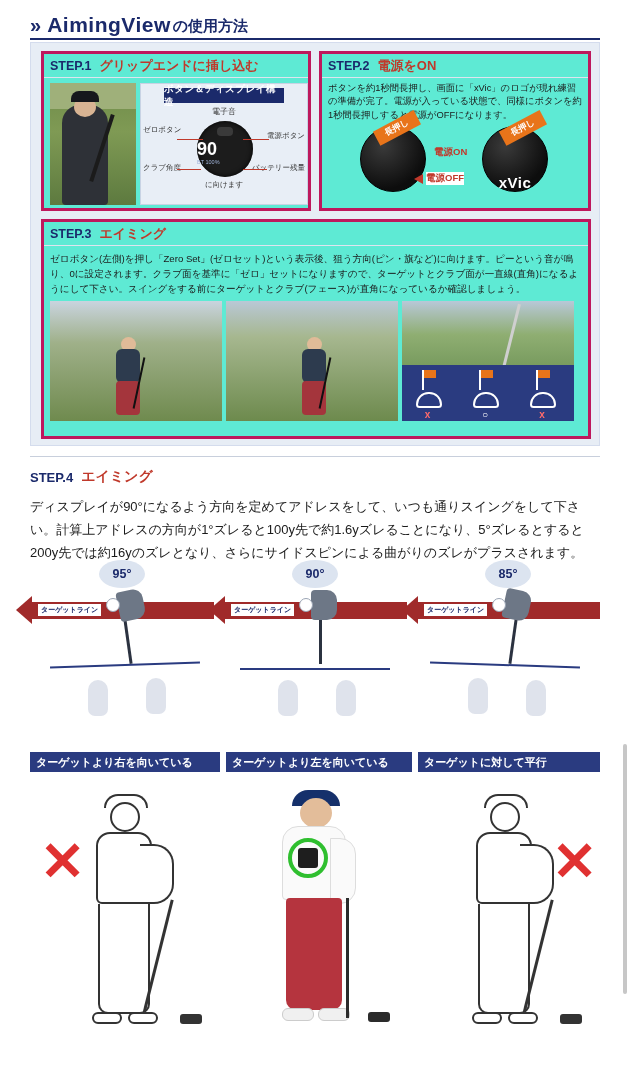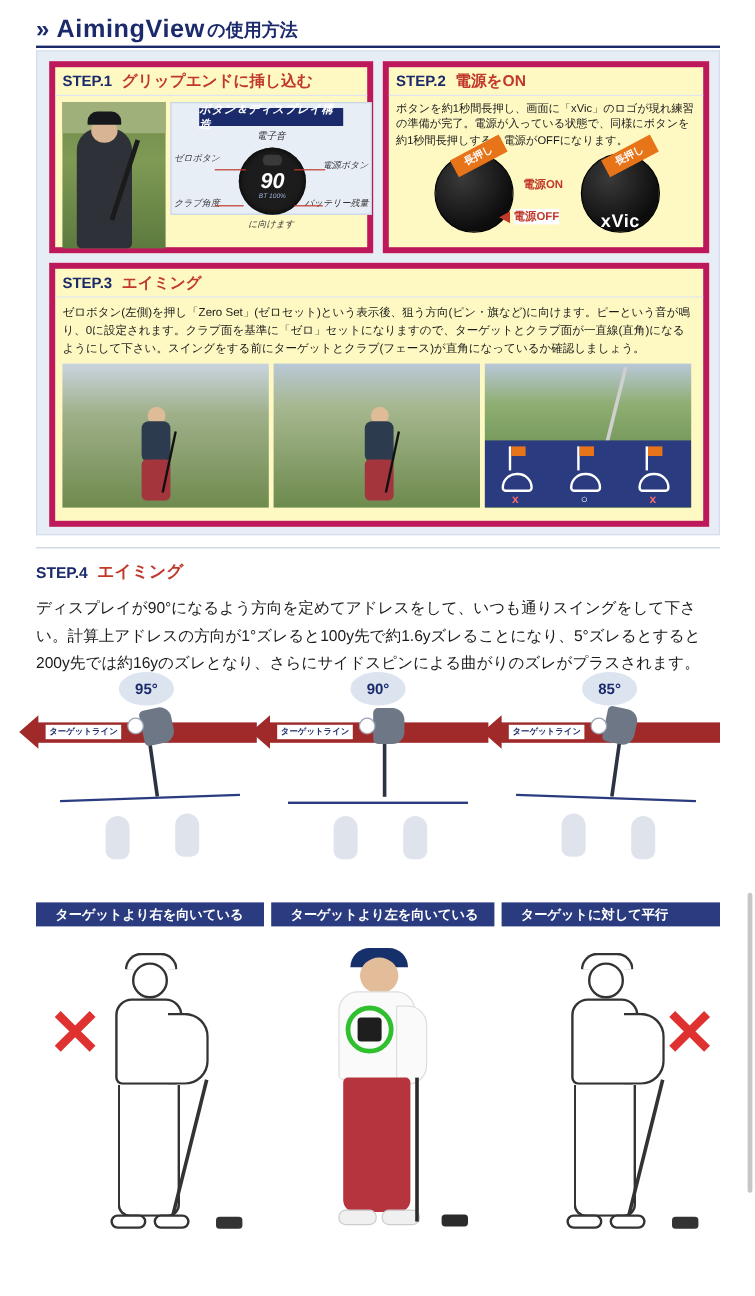--- a/index.html
+++ b/index.html
@@ -52,22 +52,22 @@
   .top-panel {
     position: absolute;
     left: 30px; top: 42px;
     width: 570px; height: 404px;
     background: #e7edf5;
     border: 1px solid #d4dced;
   }
 
   .step-box {
     position: absolute;
-    background: #fef9c3;
-    border: 5px solid #be185d;
+    background: #5eead4;
+    border: 3px solid #be185d;
   }
   .step-head {
     display: flex; align-items: center;
     height: 24px;
     padding-left: 6px;
     border-bottom: 1px solid #dfe4ee;
   }
   .step-label {
     color: #1b2a6b;
     font-size: 12.5px;
@@ -101,24 +101,23 @@
   .s1-photo .cap {
     position:absolute; left:21px; top:8px; width:28px; height:11px;
     background:#16181c; border-radius:8px 8px 0 0;
   }
   .s1-photo .club {
     position:absolute; left:50px; top:30px; width:4px; height:70px;
     background:#1b1b1b; transform: rotate(18deg);
   }
   .s1-diagram {
     position: absolute; left: 96px; top: 5px;
-    width: 168px; height: 94px;
+    width: 168px; height: 122px;
     background: #e8eef6;
     border: 1px solid #c8d3e4;
-    font-style: italic;
   }
   .diag-title {
     margin: 4px auto 0;
     width: 120px; height: 15px;
     background: #1b2a6b;
     color: #fff;
     font-size: 9.5px;
     font-weight: bold;
     display: flex; align-items: center; justify-content: center;
     letter-spacing: 0.5px;
@@ -129,21 +128,21 @@
     color: #333;
     margin-top: 3px;
   }
   .dial-wrap { position: relative; height: 74px; }
   .dial {
     position: absolute; left: 56px; top: 4px;
     width: 56px; height: 56px;
     background: #1c1c1c;
     border-radius: 50%;
     display: flex; flex-direction: column;
-    align-items: center; justify-content: center;
+    align-items: flex-start; justify-content: center;
     box-shadow: inset 0 0 5px #000;
   }
   .dial .spk {
     position:absolute; top:6px; left:50%; transform:translateX(-50%);
     width: 16px; height: 9px; border-radius: 4px;
     background: #3a3a3a;
   }
   .dial .num { color: #fff; font-size: 18px; font-weight: bold; margin-top: 7px; line-height:1; }
   .dial .unit { color: #9fb2d8; font-size: 5.5px; margin-top: 1px; }
   .diag-lbl { position: absolute; font-size: 7.5px; color: #333; white-space: nowrap; }
@@ -364,21 +363,21 @@
   .captions {
     position: absolute; left: 30px; top: 752px;
     width: 570px; height: 20px;
     display: flex; gap: 6px;
   }
   .caption {
     height: 20px;
     color: #fff;
     font-size: 11px;
     font-weight: bold;
-    display: flex; align-items: center; padding-left: 16px;
+    display: flex; align-items: center; padding-left: 6px;
   }
   .cap1 { width: 190px; background: #2a3b80; }
   .cap2 { width: 182px; background: #2a3b80; }
   .cap3 { width: 186px; background: #2a3b80; }
 
   
   .figures {
     position: absolute; left: 30px; top: 776px;
     width: 570px; height: 290px;
   }

